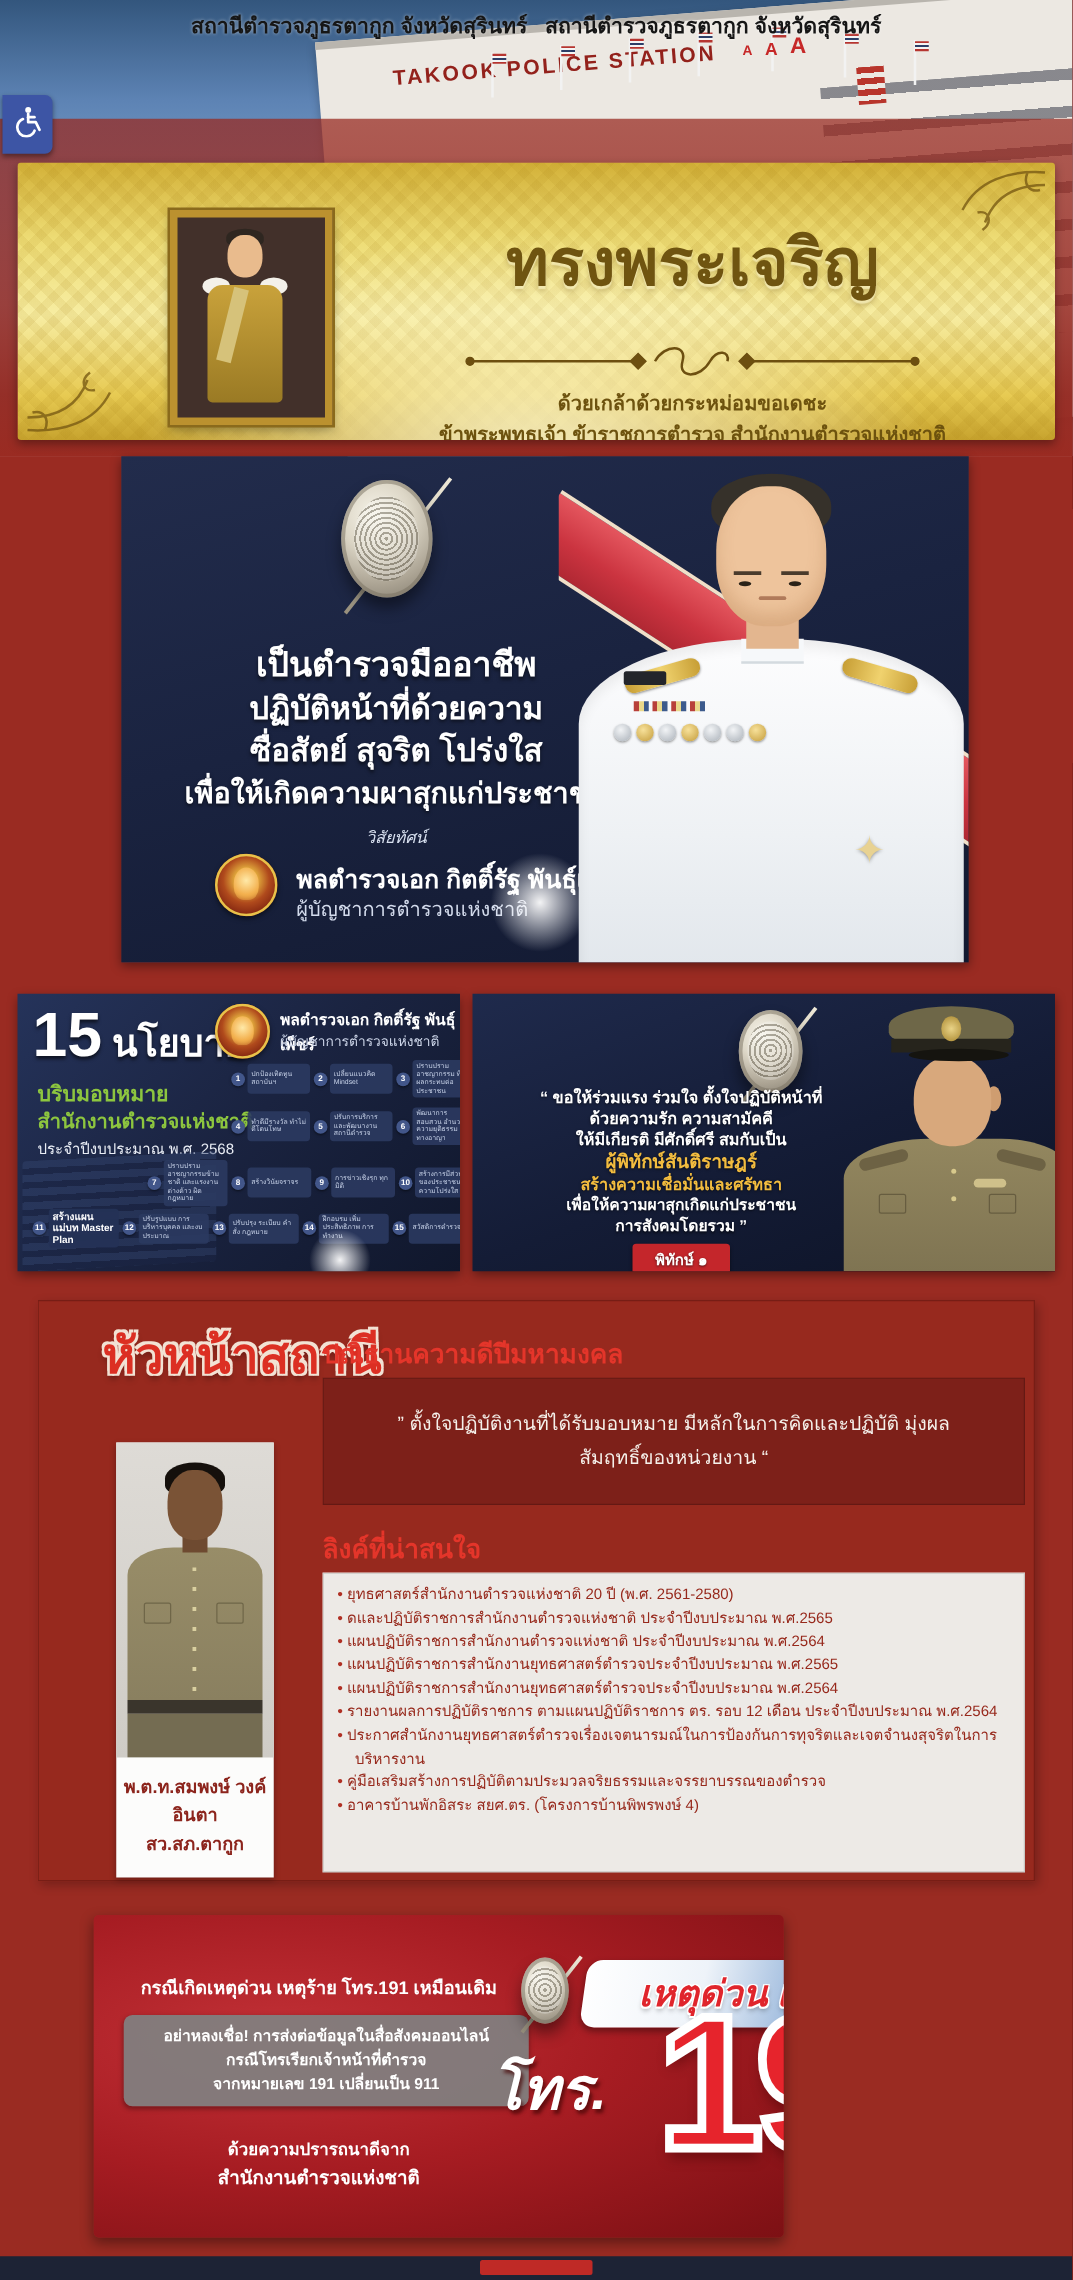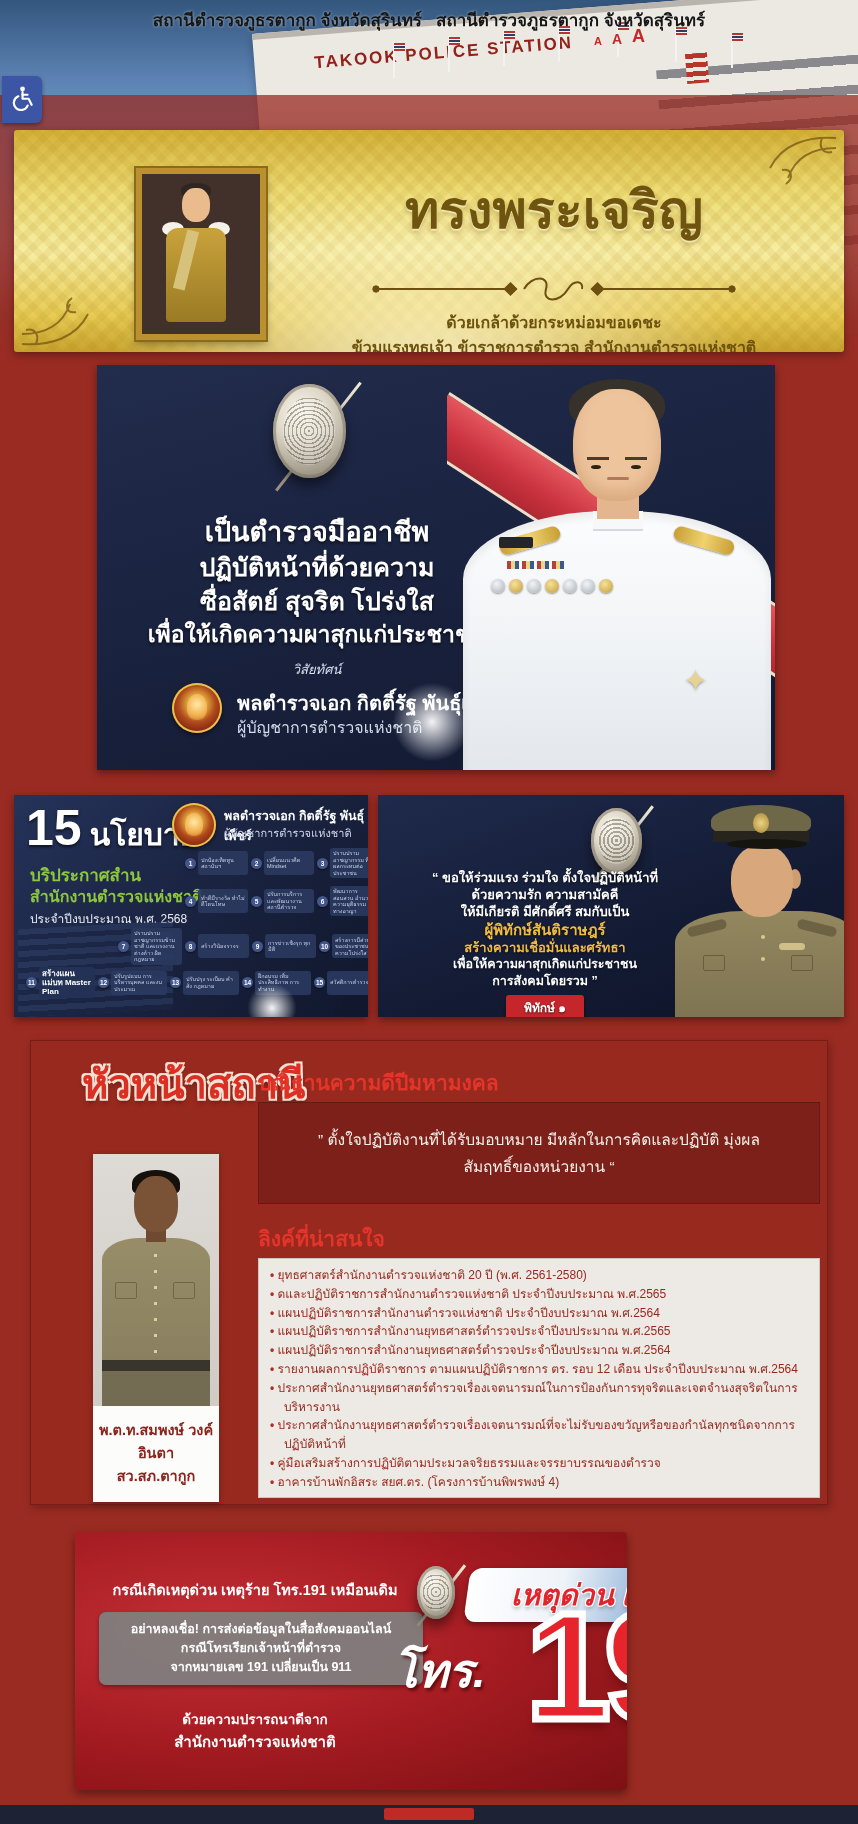--- a/index.html
+++ b/index.html
@@ -269,21 +269,21 @@
           <line x1="230" y1="13" x2="366" y2="13" stroke-width="2"></line>
           <circle cx="12" cy="13" r="3.2"></circle>
             <circle cx="368" cy="13" r="3.2"></circle>
           <rect x="142" y="8.5" width="9" height="9" transform="rotate(45 146.5 13)"></rect>
           <rect x="229" y="8.5" width="9" height="9" transform="rotate(45 233.5 13)"></rect>
           <path d="M160 13 c8 -14 26 -14 22 0 c-4 14 14 14 22 0 c6 -10 16 -8 14 0" fill="none" stroke-width="2"></path>
         </g>
       </svg>
     </div>
     <div class="royal-sub1">ด้วยเกล้าด้วยกระหม่อมขอเดชะ</div>
-    <div class="royal-sub2">ข้วมแรงุทธเจ้า ข้าราชการตำรวจ สำนักงานตำรวจแห่งชาติ</div>
+    <div class="royal-sub2">ข้าพระพุทธเจ้า ข้าราชการตำรวจ สำนักงานตำรวจแห่งชาติ</div>
     <div class="flourish tr">
       <svg width="86" height="62" viewBox="0 0 86 62" fill="none" stroke="#7a5c14" stroke-width="2">
         <path d="M84 4 C56 2 30 10 18 34 M84 14 C62 14 44 22 36 44 M70 4 c-4 10 2 16 10 14 M30 36 c10 -2 12 8 4 14"></path>
       </svg>
     </div>
     <div class="flourish bl">
       <svg width="86" height="62" viewBox="0 0 86 62" fill="none" stroke="#7a5c14" stroke-width="2">
         <path d="M84 4 C56 2 30 10 18 34 M84 14 C62 14 44 22 36 44 M70 4 c-4 10 2 16 10 14 M30 36 c10 -2 12 8 4 14"></path>
       </svg>
     </div>
@@ -338,21 +338,21 @@
         </div>
       <div class="cp-star">✦</div>
     </div>
   </div>
 
   <div class="policy">
     <div class="p-title">
       <span class="p-num">15</span>
       <span class="p-word">นโยบาย</span>
     </div>
-    <div class="p-sub1">บริประกาศสำน</div>
+    <div class="p-sub1">บริบมอบหมาย</div>
     <div class="p-sub2">สำนักงานตำรวจแห่งชาติ</div>
     <div class="p-sub3">ประจำปีงบประมาณ พ.ศ. 2568</div>
     <div class="p-build"></div>
     <div class="emblem p-emblem"></div>
     <div class="p-chief-name">พลตำรวจเอก กิตติ์รัฐ พันธุ์เพ็ชร์</div>
     <div class="p-chief-title">ผู้บัญชาการตำรวจแห่งชาติ</div>
 
     <div class="prow r1">
       <div class="pi">
           <span class="pn">1</span>
@@ -486,21 +486,20 @@
     <div class="links-head">ลิงค์ที่น่าสนใจ</div>
     <div class="links-box">
       <ul>
         <li>ยุทธศาสตร์สำนักงานตำรวจแห่งชาติ 20 ปี (พ.ศ. 2561-2580)</li>
         <li>ดและปฏิบัติราชการสำนักงานตำรวจแห่งชาติ ประจำปีงบประมาณ พ.ศ.2565</li>
         <li>แผนปฏิบัติราชการสำนักงานตำรวจแห่งชาติ ประจำปีงบประมาณ พ.ศ.2564</li>
         <li>แผนปฏิบัติราชการสำนักงานยุทธศาสตร์ตำรวจประจำปีงบประมาณ พ.ศ.2565</li>
         <li>แผนปฏิบัติราชการสำนักงานยุทธศาสตร์ตำรวจประจำปีงบประมาณ พ.ศ.2564</li>
         <li>รายงานผลการปฏิบัติราชการ ตามแผนปฏิบัติราชการ ตร. รอบ 12 เดือน ประจำปีงบประมาณ พ.ศ.2564</li>
         <li>ประกาศสำนักงานยุทธศาสตร์ตำรวจเรื่องเจตนารมณ์ในการป้องกันการทุจริตและเจตจำนงสุจริตในการบริหารงาน</li>
-        <li>ประกาศสำนักงานยุทธศาสตร์ตำรวจเรื่องเจตนารมณ์ที่จะไม่รับของขวัญหรือของกำนัลทุกชนิดจากการปฏิบัติหน้าที่</li>
         <li>คู่มือเสริมสร้างการปฏิบัติตามประมวลจริยธรรมและจรรยาบรรณของตำรวจ</li>
         <li>อาคารบ้านพักอิสระ สยศ.ตร. (โครงการบ้านพิพรพงษ์ 4)</li>
       </ul>
     </div>
   </div>
 
   <div class="emg">
     <div class="emg-line1">กรณีเกิดเหตุด่วน  เหตุร้าย โทร.191 เหมือนเดิม</div>
     <div class="emg-notice">
       <div>อย่าหลงเชื่อ! การส่งต่อข้อมูลในสื่อสังคมออนไลน์</div>

